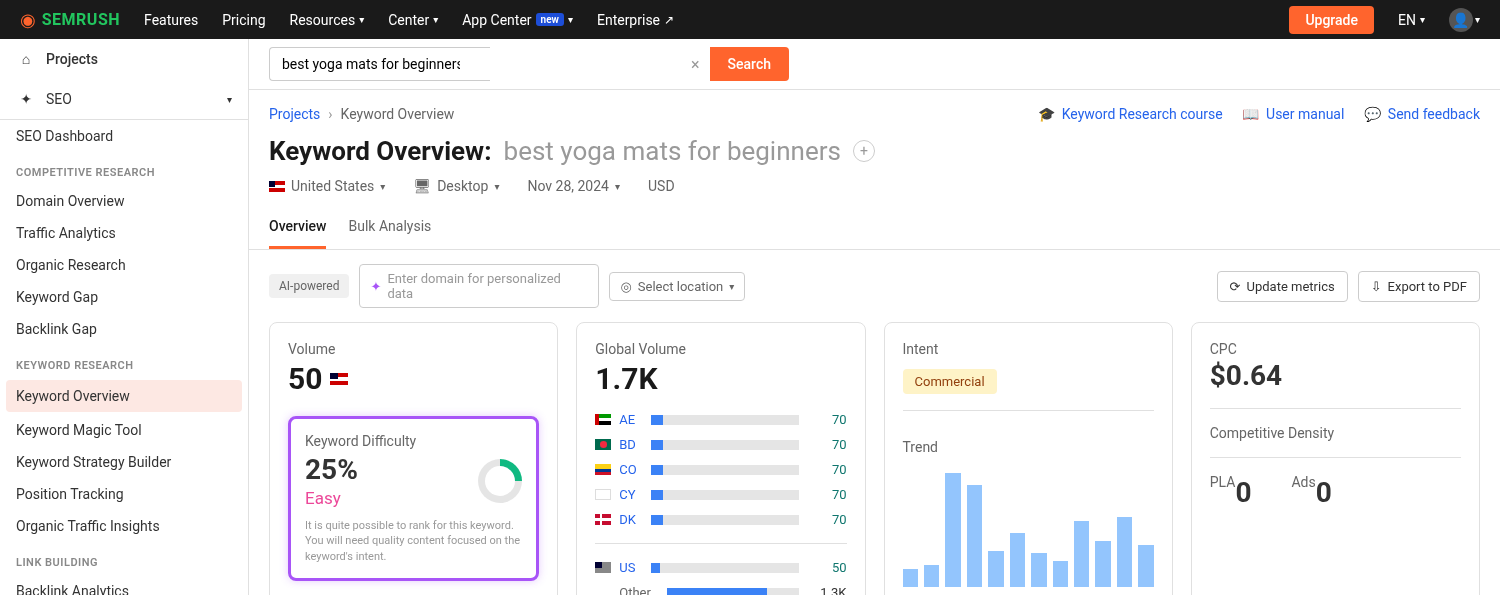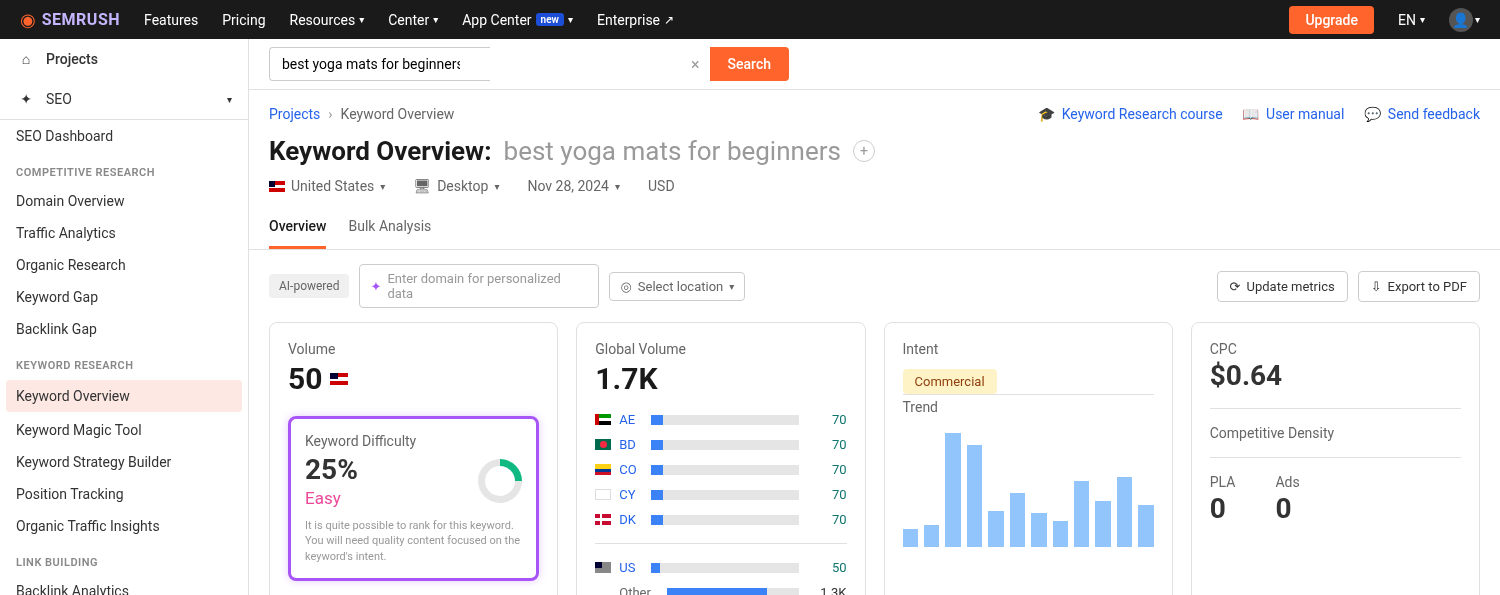--- a/index.html
+++ b/index.html
@@ -1,20 +1,20 @@
 <!DOCTYPE html>
 <html><head>
 <meta charset="utf-8">
 <style>
 *{box-sizing:border-box;margin:0;padding:0;font-family:-apple-system,BlinkMacSystemFont,"Segoe UI",Roboto,sans-serif}
 body{background:#fff;color:#333;font-size:14px}
 .topbar{height:39px;background:#1a1a1a;display:flex;align-items:center;padding:0 20px;gap:24px}
 .logo{display:flex;align-items:center;gap:6px;color:#ff642d}
 .logo-comet{font-size:18px}
-.logo-text{color:#c4b5fd;font-weight:700;font-size:16px;letter-spacing:0.5px}
+.logo-text{color:#22c55e;font-weight:700;font-size:16px;letter-spacing:0.5px}
 .nav-item{color:#fff;font-size:14px;display:flex;align-items:center;gap:4px;cursor:pointer}
 .nav-badge{background:#1d4ed8;color:#fff;font-size:10px;padding:1px 5px;border-radius:3px;font-weight:600}
 .chev{font-size:10px}
 .ext-icon{font-size:12px}
 .topbar-spacer{flex:1}
 .upgrade-btn{background:#ff642d;color:#fff;border:none;padding:6px 16px;border-radius:4px;font-size:14px;font-weight:500;cursor:pointer}
 .lang-sel{color:#fff;cursor:pointer;display:flex;align-items:center;gap:4px}
 .avatar{width:24px;height:24px;background:#555;border-radius:50%;display:flex;align-items:center;justify-content:center;color:#ccc;font-size:14px}
 .avatar-chev{color:#fff;font-size:10px;margin-left:2px}
 .layout{display:flex;height:556px}
@@ -88,28 +88,28 @@
 .flag-dk{background:#c60c30;position:relative}
 .flag-dk::after{content:"";position:absolute;left:30%;top:0;width:15%;height:100%;background:#fff}
 .flag-dk::before{content:"";position:absolute;left:0;top:40%;width:100%;height:20%;background:#fff}
 .gv-code{color:#2563eb;width:24px;cursor:pointer}
 .gv-bar{flex:1;height:10px;background:#e5e5e5;position:relative}
 .gv-fill{position:absolute;left:0;top:0;height:100%;background:#3b82f6}
 .gv-val{color:#0f766e;width:40px;text-align:right;cursor:pointer}
 .gv-other{color:#666}
 .gv-sep{height:1px;background:#e0e0e0;margin:6px 0}
 .intent-badge{display:inline-block;background:#fef3c7;color:#92400e;padding:5px 12px;border-radius:4px;font-size:13px;margin-top:8px}
-.trend-card{margin-top:0;border-top:1px solid #e0e0e0;padding-top:4px}
+.trend-card{margin-top:16px;border-top:1px solid #e0e0e0;padding-top:28px}
 .trend-bars{display:flex;align-items:flex-end;gap:6px;height:120px;margin-top:12px}
 .trend-bar{flex:1;background:#93c5fd}
 .divider-h{height:1px;background:#e0e0e0;margin:16px 0}
 .metric-label{font-size:14px;color:#666}
 .metric-val{font-size:28px;font-weight:700;margin-top:2px}
 .c4-row{display:flex;gap:40px}
-.c4-col{display:flex;flex-direction:column}
+.c4-col{display:flex;flex-direction:row}
 </style>
 </head>
 <body>
 
 <div class="topbar">
   <div class="logo">
     <span class="logo-comet">◉</span>
     <span class="logo-text">SEMRUSH</span>
   </div>
   <div class="nav-item">

